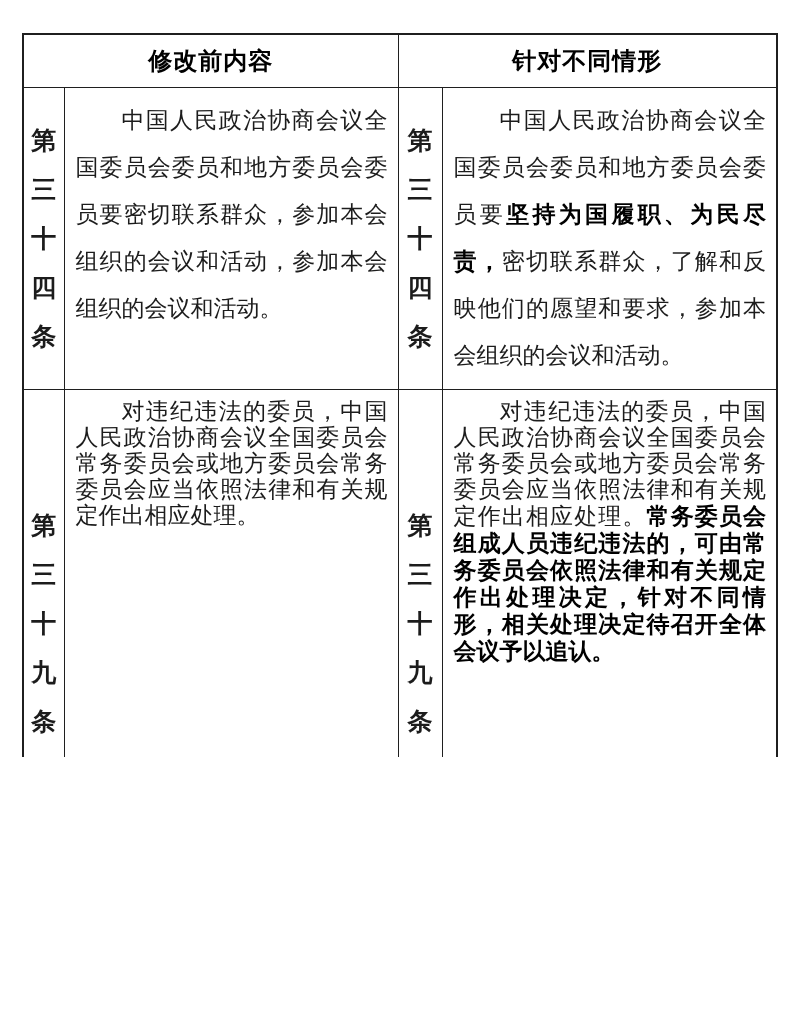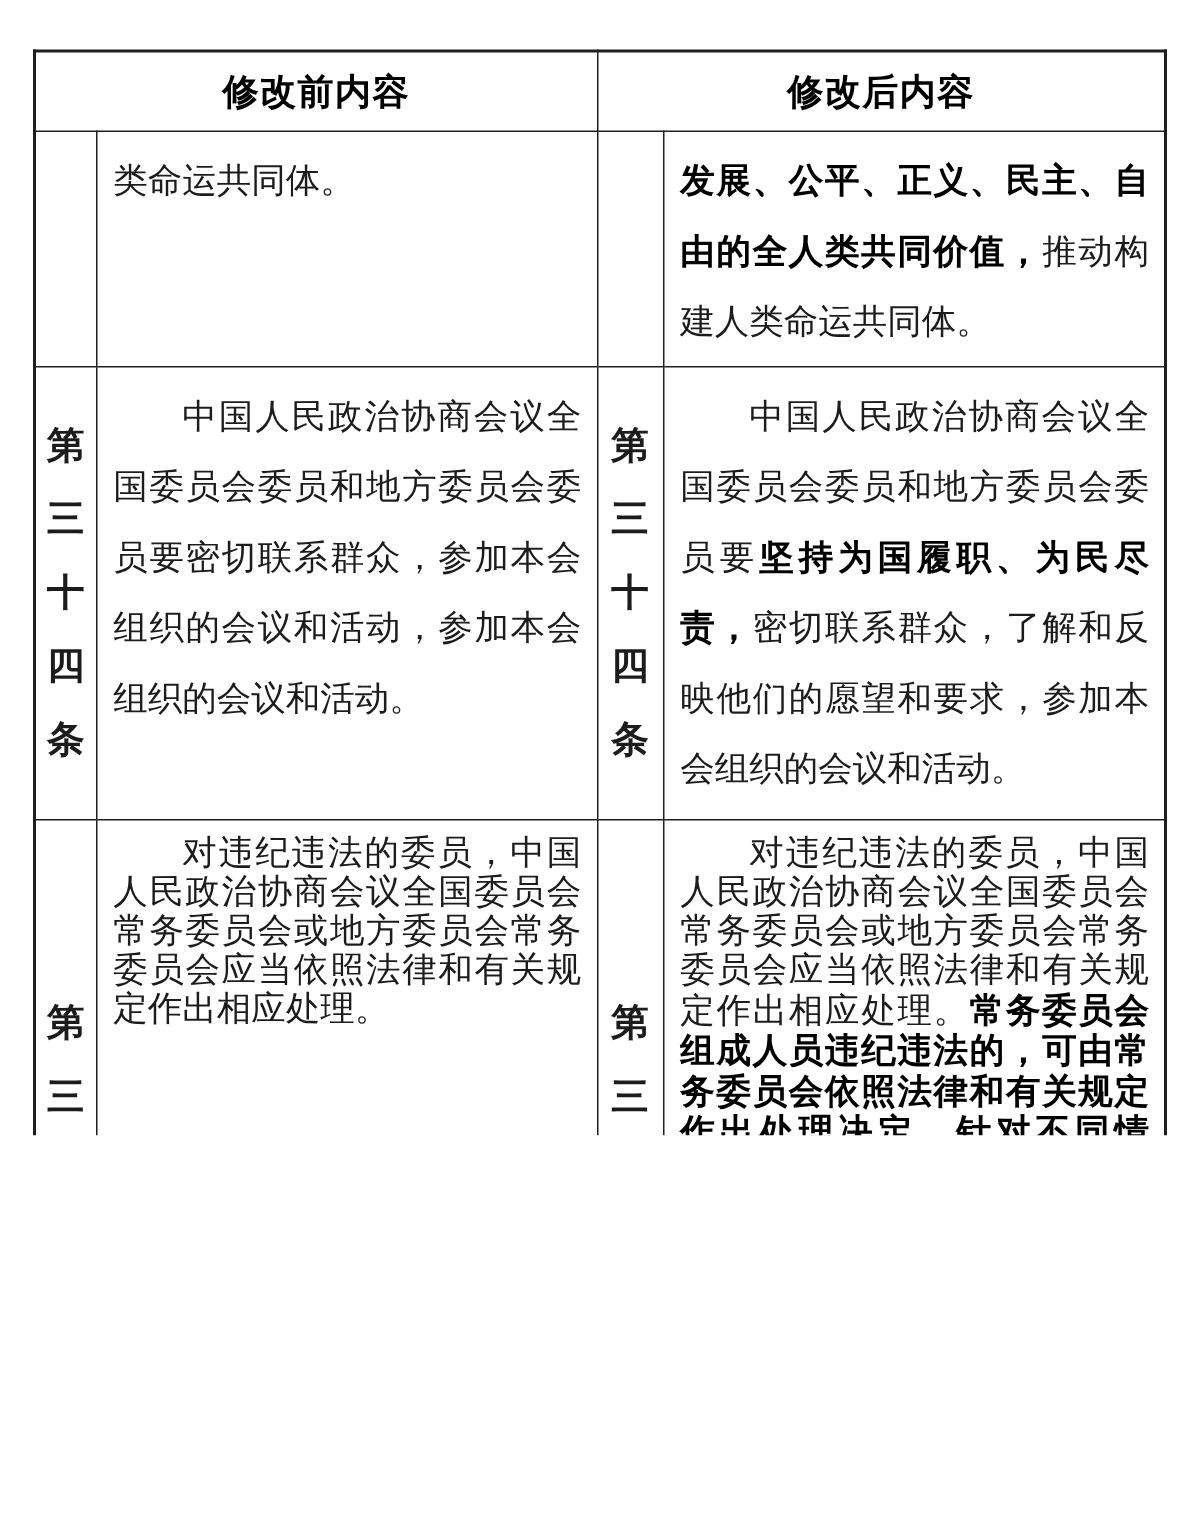--- a/index.html
+++ b/index.html
@@ -70,34 +70,24 @@
   <table class="cmp">
     <colgroup>
       <col style="width:41px">
       <col style="width:334px">
       <col style="width:44px">
       <col style="width:335px">
     </colgroup>
     <thead>
       <tr>
         <th class="hd" colspan="2">修改前内容</th>
-        <th class="hd" colspan="2">修改后内容</th>
+        <th class="hd" colspan="2">针对不同情形</th>
       </tr>
     </thead>
     <tbody>
-      <tr class="r1">
-        <td class="article"></td>
-        <td class="content">
-          <p><span class="seg">类命运共同体。</span></p>
-        </td>
-        <td class="article"></td>
-        <td class="content">
-          <p><span class="seg bold">发展、公平、正义、民主、自由的全人类共同价值，</span><span class="seg">推动构建人类命运共同体。</span></p>
-        </td>
-      </tr>
       <tr class="r2">
         <td class="article">
             <div class="vchar">第</div>
             <div class="vchar">三</div>
             <div class="vchar">十</div>
             <div class="vchar">四</div>
             <div class="vchar">条</div>
           </td>
         <td class="content">
           <p class="indent"><span class="seg">中国人民政治协商会议全国委员会委员和地方委员会委员要密切联系群众，参加本会组织的会议和活动，参加本会组织的会议和活动。</span></p>

